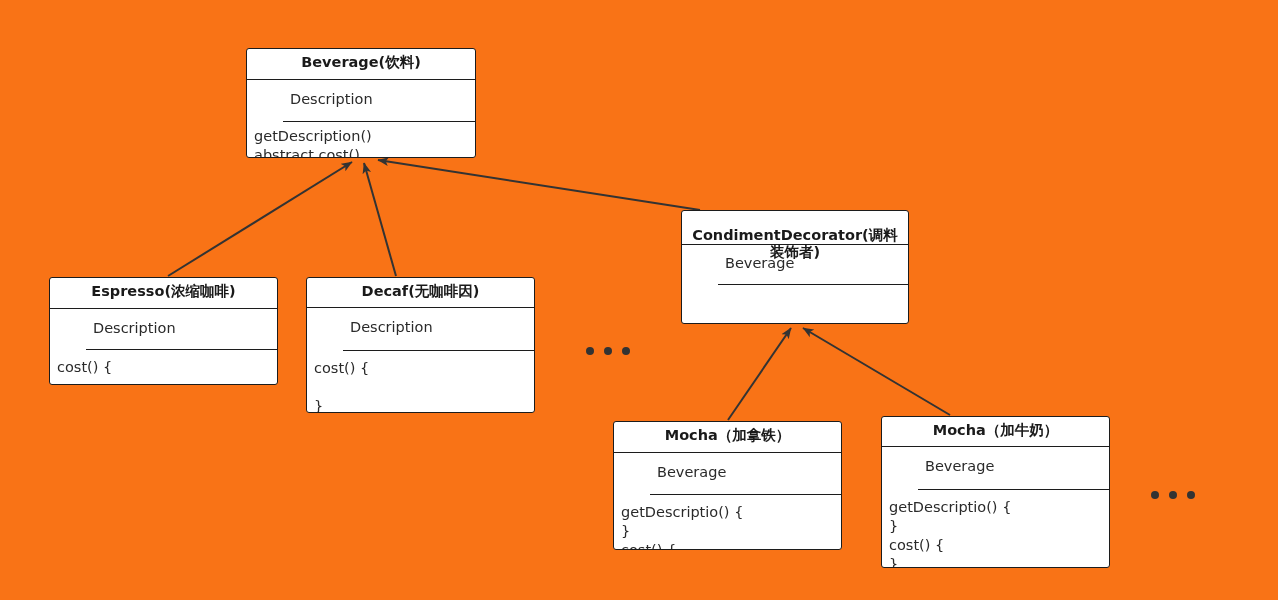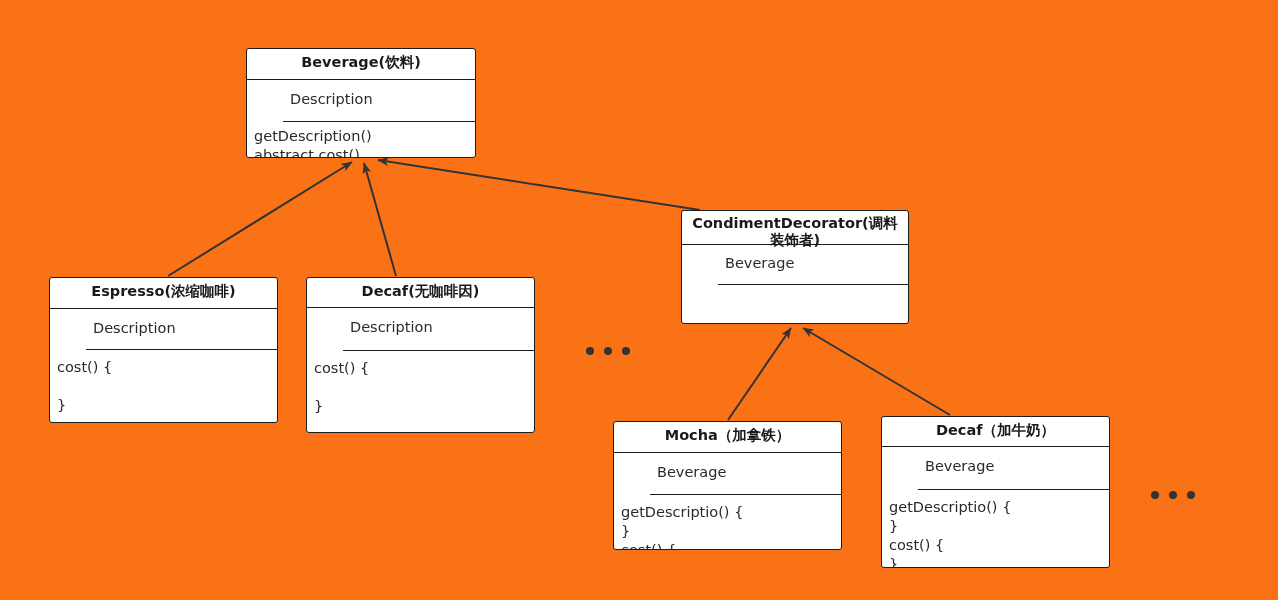--- a/index.html
+++ b/index.html
@@ -77,30 +77,30 @@
     background: #333333;
   }
 
   
   #cls-beverage            { left: 246px; top: 48px;  width: 230px; height: 110px; }
   #cls-beverage .uml-title { height: 31px; }
   #cls-beverage .uml-attrs { height: 42px; }
   #cls-beverage .uml-ops   { height: 37px; padding-top: 5px; }
 
   #cls-condiment            { left: 681px; top: 210px; width: 228px; height: 114px; }
-  #cls-condiment .uml-title { height: 34px; padding-top: 4px; }
+  #cls-condiment .uml-title { height: 34px; padding-top: 16px; }
   #cls-condiment .uml-attrs { height: 40px; padding-top: 9px; }
   #cls-condiment .uml-ops   { height: 40px; padding-top: 8px; }
 
-  #cls-espresso            { left: 49px;  top: 277px; width: 229px; height: 146px; }
+  #cls-espresso            { left: 49px;  top: 277px; width: 229px; height: 108px; }
   #cls-espresso .uml-title { height: 31px; }
   #cls-espresso .uml-attrs { height: 41px; }
   #cls-espresso .uml-ops   { height: 57px; }
 
-  #cls-decaf            { left: 306px; top: 277px; width: 229px; height: 156px; }
+  #cls-decaf            { left: 306px; top: 277px; width: 229px; height: 136px; }
   #cls-decaf .uml-title { height: 30px; }
   #cls-decaf .uml-attrs { height: 43px; }
   #cls-decaf .uml-ops   { height: 59px; }
 
   #cls-mocha            { left: 613px; top: 421px; width: 229px; height: 129px; }
   #cls-mocha .uml-title { height: 31px; }
   #cls-mocha .uml-attrs { height: 42px; }
   #cls-mocha .uml-ops   { height: 74px; }
 
   #cls-milk            { left: 881px; top: 416px; width: 229px; height: 152px; }
@@ -165,21 +165,21 @@
   <div class="uml-class" id="cls-mocha">
     <div class="uml-title">Mocha（加拿铁）</div>
     <div class="uml-attrs">Beverage</div>
     <div class="uml-ops">getDescriptio() {
 }
 cost() {
 }</div>
   </div>
 
   <div class="uml-class" id="cls-milk">
-    <div class="uml-title">Decaf（加牛奶）</div>
+    <div class="uml-title">Mocha（加牛奶）</div>
     <div class="uml-attrs">Beverage</div>
     <div class="uml-ops">getDescriptio() {
 }
 cost() {
 }</div>
   </div>
 
   <div class="ellipsis" id="dots-left">
     <span></span>
     <span></span>

